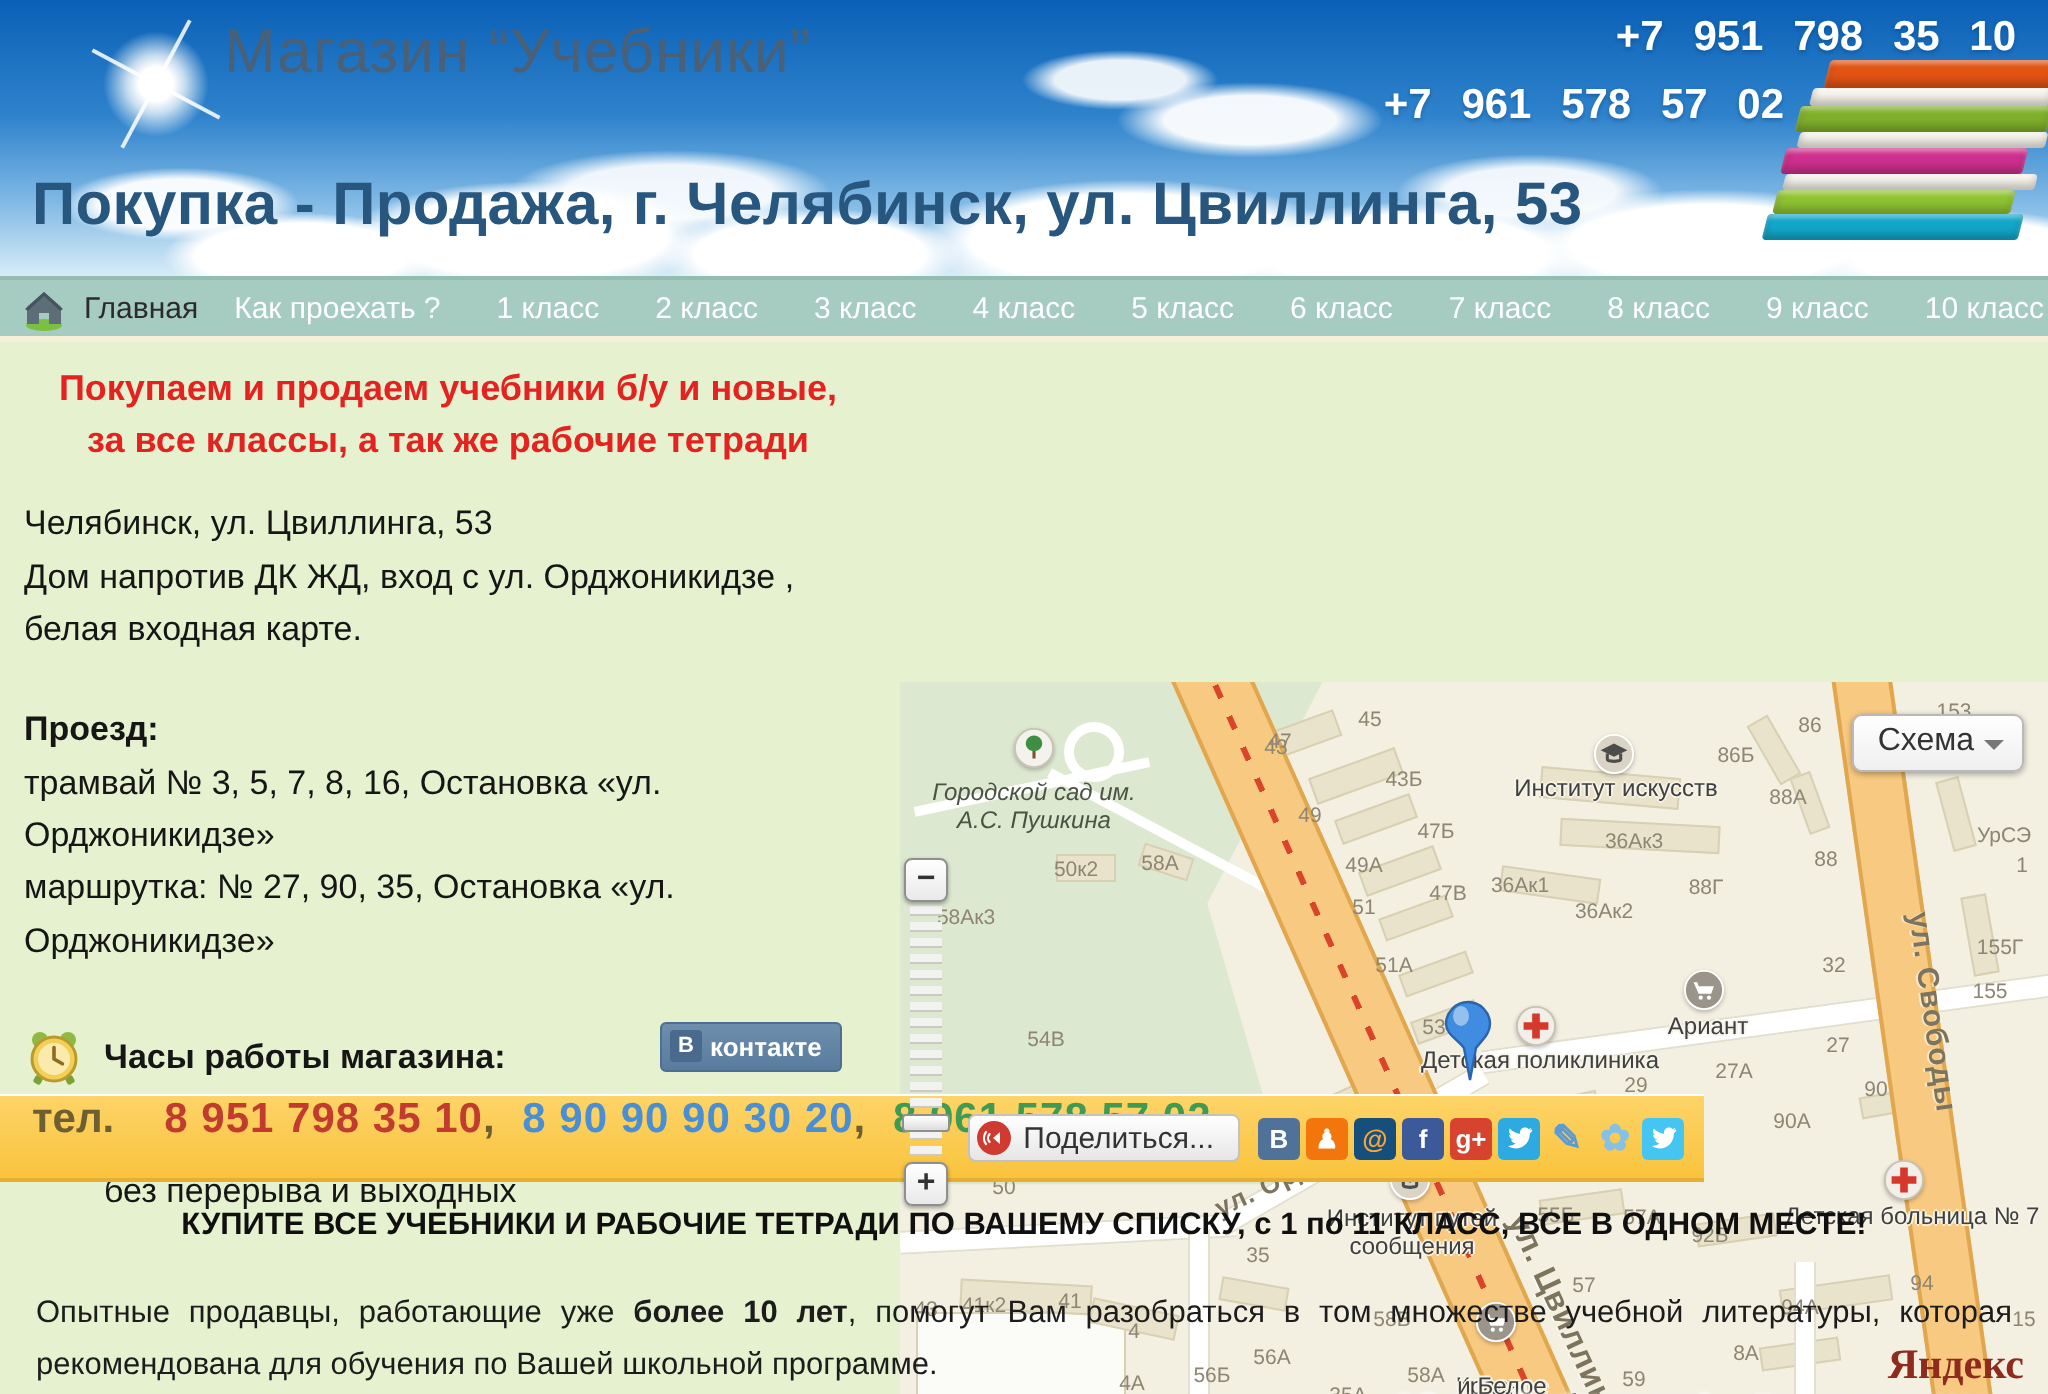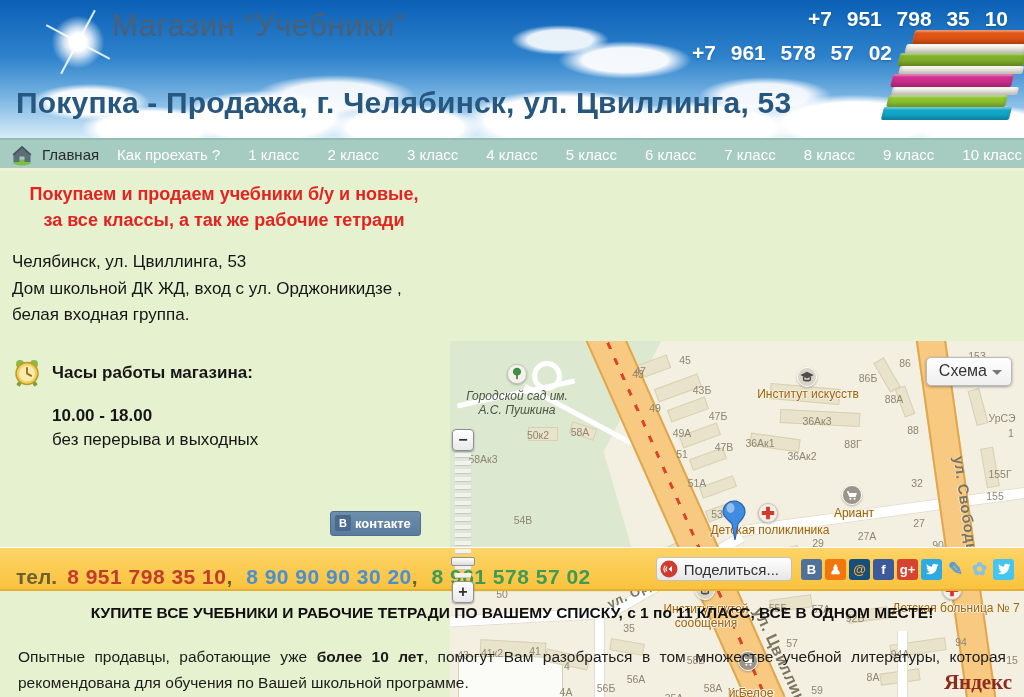--- a/index.html
+++ b/index.html
@@ -76,21 +76,21 @@
   .park { position:absolute; left:0; top:0; width:240px; height:270px; background:#dce8d0;
     clip-path:polygon(0 0, 88% 0, 64% 41%, 81% 93%, 0 93%); }
   .park-ring { position:absolute; left:82px; top:20px; width:30px; height:30px; border:5px solid #fff; border-radius:50%; }
   .park-path { position:absolute; background:#fff; height:5px; }
   .mbld { position:absolute; background:#e9e3cc; border:1px solid #d8d0b2; }
   .road-w { position:absolute; background:#fff; border-top:1px solid #e3dfcd; border-bottom:1px solid #e3dfcd; }
   .road-o { position:absolute; background:#f8c981; border-left:2px solid #e0a74f; border-right:2px solid #e0a74f; }
   .tram::after { content:""; position:absolute; left:50%; top:0; width:3px; height:100%; margin-left:-1px;
     background:repeating-linear-gradient(180deg,#d9442b 0 7px, rgba(0,0,0,0) 7px 17px); }
   .bnum { position:absolute; transform:translate(-50%,-50%); font-size:10.5px; color:#8e8672; white-space:nowrap; }
-  .poi-name { position:absolute; transform:translate(-50%,-50%); font-size:12px; color:#a16207; white-space:nowrap;
+  .poi-name { position:absolute; transform:translate(-50%,-50%); font-size:12px; color:#404040; white-space:nowrap;
     text-shadow:1px 0 0 #f6f3e8,-1px 0 0 #f6f3e8,0 1px 0 #f6f3e8,0 -1px 0 #f6f3e8; }
   .park-label { position:absolute; transform:translate(-50%,-50%); font-size:12px; font-style:italic; color:#4a5444; white-space:nowrap; }
   .street-name { position:absolute; font-weight:bold; color:#7c745c; white-space:nowrap; letter-spacing:.5px;
     text-shadow:0 1px 0 rgba(255,255,255,.6); }
   .poi-icon { position:absolute; width:21px; height:21px; transform:translate(-50%,-50%); }
   .poi-icon svg { width:21px; height:21px; display:block; filter:drop-shadow(0 1px 1px rgba(0,0,0,.25)); }
   .map-pin { position:absolute; left:270px; top:158px; width:28px; height:46px; z-index:6; }
   .map-type-btn { position:absolute; right:12px; top:16px; z-index:7; background:linear-gradient(#fff,#efefef);
     border:1px solid #b9b9b9; border-radius:5px; box-shadow:0 1px 3px rgba(0,0,0,.35);
     padding:4px 24px 5px 12px; font-size:16px; color:#333; cursor:pointer; }
@@ -104,23 +104,23 @@
   .zoom-handle { position:absolute; left:1px; top:216px; width:24px; height:9px; z-index:7;
     background:linear-gradient(#fff,#ddd); border:1px solid #8f8f8f; border-radius:2px; cursor:pointer; }
   .map-footer { position:absolute; left:248px; bottom:3px; z-index:7; font-size:11.5px; color:#222; white-space:nowrap;
     text-shadow:0 0 3px #fff,0 0 3px #fff,0 0 3px #fff; }
   .map-footer a { color:#222; text-decoration:underline; cursor:pointer; margin-left:6px; }
   .map-sep { margin-left:6px; color:#444; }
   .ylogo { position:absolute; right:12px; bottom:16px; z-index:7; font-family:"Liberation Serif", serif;
     font-weight:bold; font-size:21px; color:#8e2a1e; }
 
   
-  .phonebar { position:absolute; left:0; top:547px; width:1024px; height:44px;
+  .phonebar { position:absolute; left:0; top:547px; width:852px; height:44px;
     background:linear-gradient(#fdd468,#f9c33d); border-top:1px solid #fff; border-bottom:2px solid #e7ae35;
-    display:flex; align-items:flex-end; }
+    display:flex; align-items:flex-start;gap:15px; }
   .pb-label { font-weight:bold; font-size:21px; color:#6d5f31; margin:0 10px 0 16px; }
   .pb-phone { font-weight:bold; font-size:21px; letter-spacing:.5px; }
   .pb-sep { font-weight:bold; font-size:21px; color:#6d5f31; margin-right:8px; }
   .share { position:absolute; right:10px; top:9px; display:flex; align-items:center; gap:5px; }
   .share-btn { display:flex; align-items:center; gap:6px; background:linear-gradient(#fff,#e6e6e6);
     border:1px solid #c2c2c2; border-radius:4px; padding:2px 12px 2px 3px; font-size:15px; color:#333; cursor:pointer; }
   .share-btn svg { width:18px; height:18px; display:block; }
   .share-icons { display:flex; gap:3px; margin-left:4px; }
   .share-icon { width:21px; height:21px; border-radius:3px; font-size:13px; font-weight:bold;
     display:flex; align-items:center; justify-content:center; cursor:pointer; line-height:1; }
@@ -179,22 +179,27 @@
   </div>
 
   <div class="content">
     <div class="leftcol">
       <div class="promo">
         <div>Покупаем и продаем учебники б/у и новые,</div>
         <div>за все классы,  а так же рабочие тетради</div>
       </div>
       <div class="addr">
         <div>Челябинск, ул. Цвиллинга, 53</div>
-        <div>Дом школьной ДК ЖД, вход с ул. Орджоникидзе ,</div>
-        <div>белая входная группа.</div>
+        <div>Дом напротив ДК ЖД, вход с ул. Орджоникидзе ,</div>
+        <div>белая входная карте.</div>
+      </div>
+      <div class="transit">
+        <div class="transit-title">Проезд:</div>
+        <div>трамвай № 3, 5, 7, 8, 16, Остановка «ул. Орджоникидзе»</div>
+        <div>маршрутка: № 27, 90, 35, Остановка «ул. Орджоникидзе»</div>
       </div>
       <div class="hours-row">
         <svg class="clock-ic" viewBox="0 0 30 30">
           <circle cx="8" cy="6" r="4" fill="#8fb944"></circle>
             <circle cx="22" cy="6" r="4" fill="#8fb944"></circle>
           <rect x="5" y="24" width="4" height="4" rx="1" fill="#7aa238" transform="rotate(30 7 26)"></rect>
           <rect x="21" y="24" width="4" height="4" rx="1" fill="#7aa238" transform="rotate(-30 23 26)"></rect>
           <circle cx="15" cy="15.5" r="11" fill="#f3cf56" stroke="#b99b2c" stroke-width="1.5"></circle>
           <circle cx="15" cy="15.5" r="8" fill="#fbeaae"></circle>
           <path d="M15 15.5V9.8M15 15.5l4.2 2.4" stroke="#8a6d1f" stroke-width="1.8" stroke-linecap="round"></path>

